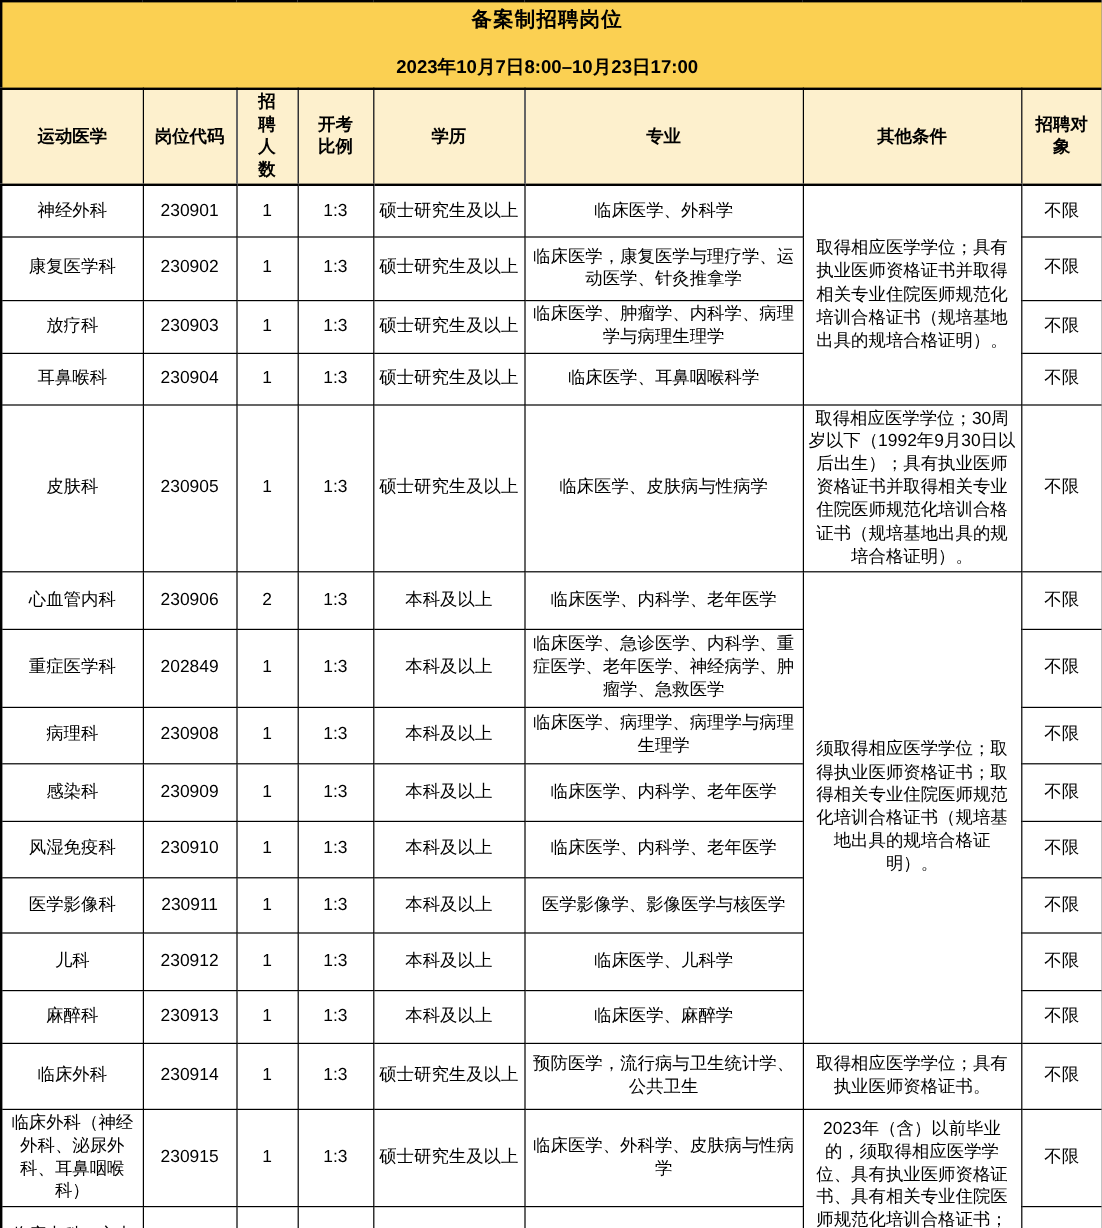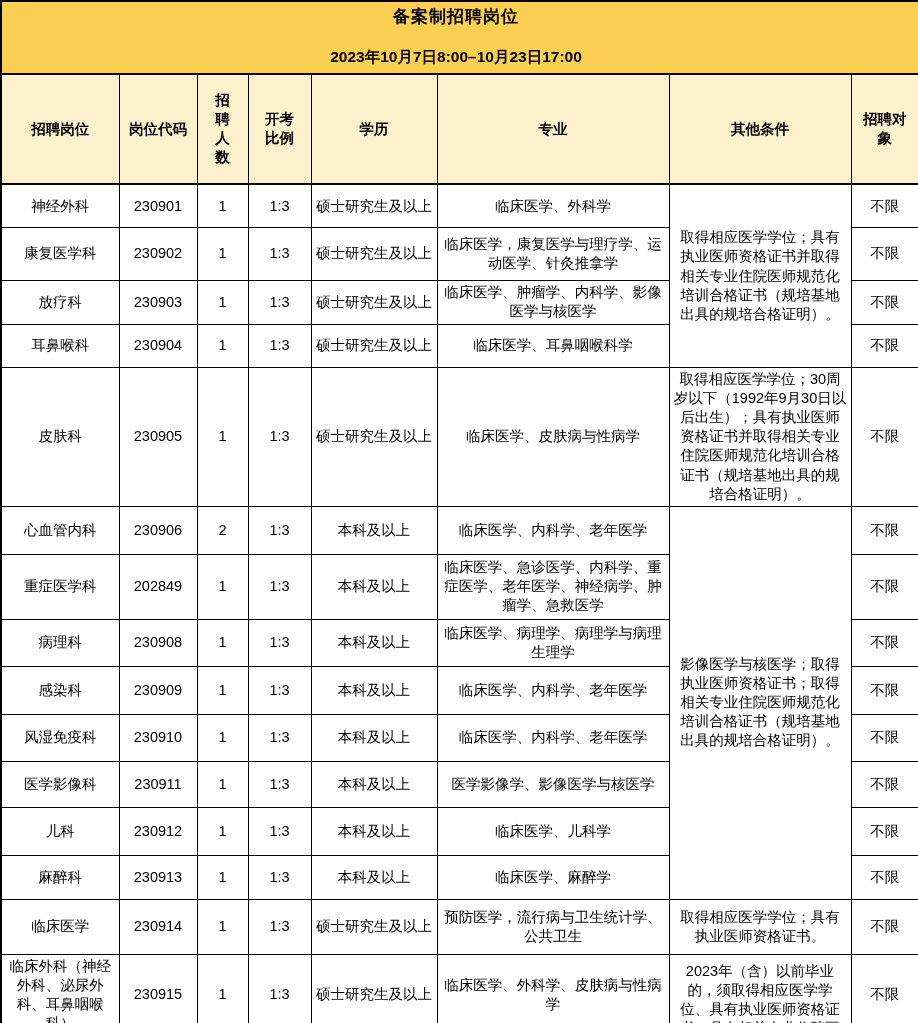--- a/index.html
+++ b/index.html
@@ -32,21 +32,21 @@
     padding: 4px 8px 5px 0;
   }
   .main-title { font-size: 17px; font-weight: bold; letter-spacing: 1px; }
   .sub-title  { font-size: 15.5px; font-weight: bold; margin-top: 19px; }
   tr.head-row th {
     background: #fdf0cd;
     font-weight: bold;
     border-bottom: 2px solid #000;
     height: 52px;
   }
-  tr.head-row th.two-line { padding: 16px 11px; }
+  tr.head-row th.two-line { padding: 1px 11px; }
   td.left { text-align: left; }
   td.cond { text-align: left; }
 </style>
 </head>
 <body>
 
 <div class="page">
 <table class="recruit">
   <colgroup>
     <col style="width:118px">
@@ -59,21 +59,21 @@
         <col style="width:68px">
   </colgroup>
   <thead>
     <tr class="title-row">
       <th colspan="8">
         <div class="main-title">备案制招聘岗位</div>
         <div class="sub-title">2023年10月7日8:00–10月23日17:00</div>
       </th>
     </tr>
     <tr class="head-row">
-      <th>招聘岗位</th>
+      <th>运动医学</th>
       <th>岗位代码</th>
       <th class="two-line">招聘人数</th>
       <th class="two-line">开考比例</th>
       <th>学历</th>
       <th>专业</th>
       <th>其他条件</th>
       <th class="two-line">招聘对象</th>
     </tr>
   </thead>
   <tbody>
@@ -95,21 +95,21 @@
       <td>硕士研究生及以上</td>
       <td class="left">临床医学，康复医学与理疗学、运动医学、针灸推拿学</td>
       <td>不限</td>
     </tr>
     <tr style="height:44px">
       <td>放疗科</td>
       <td>230903</td>
       <td>1</td>
       <td>1:3</td>
       <td>硕士研究生及以上</td>
-      <td class="left">临床医学、肿瘤学、内科学、影像医学与核医学</td>
+      <td class="left">临床医学、肿瘤学、内科学、病理学与病理生理学</td>
       <td>不限</td>
     </tr>
     <tr style="height:43px">
       <td>耳鼻喉科</td>
       <td>230904</td>
       <td>1</td>
       <td>1:3</td>
       <td>硕士研究生及以上</td>
       <td class="left">临床医学、耳鼻咽喉科学</td>
       <td>不限</td>
@@ -124,21 +124,21 @@
       <td class="cond">取得相应医学学位；30周岁以下（1992年9月30日以后出生）；具有执业医师资格证书并取得相关专业住院医师规范化培训合格证书（规培基地出具的规培合格证明）。</td>
       <td>不限</td>
     </tr>
     <tr style="height:48px">
       <td>心血管内科</td>
       <td>230906</td>
       <td>2</td>
       <td>1:3</td>
       <td>本科及以上</td>
       <td class="left">临床医学、内科学、老年医学</td>
-      <td class="cond" rowspan="8">影像医学与核医学；取得执业医师资格证书；取得相关专业住院医师规范化培训合格证书（规培基地出具的规培合格证明）。</td>
+      <td class="cond" rowspan="8">须取得相应医学学位；取得执业医师资格证书；取得相关专业住院医师规范化培训合格证书（规培基地出具的规培合格证明）。</td>
       <td>不限</td>
     </tr>
     <tr style="height:65px">
       <td>重症医学科</td>
       <td>202849</td>
       <td>1</td>
       <td>1:3</td>
       <td>本科及以上</td>
       <td class="left">临床医学、急诊医学、内科学、重症医学、老年医学、神经病学、肿瘤学、急救医学</td>
       <td>不限</td>
@@ -191,21 +191,21 @@
     <tr style="height:44px">
       <td>麻醉科</td>
       <td>230913</td>
       <td>1</td>
       <td>1:3</td>
       <td>本科及以上</td>
       <td class="left">临床医学、麻醉学</td>
       <td>不限</td>
     </tr>
     <tr style="height:55px">
-      <td>临床医学</td>
+      <td>临床外科</td>
       <td>230914</td>
       <td>1</td>
       <td>1:3</td>
       <td>硕士研究生及以上</td>
       <td class="left">预防医学，流行病与卫生统计学、公共卫生</td>
       <td class="cond">取得相应医学学位；具有执业医师资格证书。</td>
       <td>不限</td>
     </tr>
     <tr style="height:75px">
       <td>临床外科（神经外科、泌尿外科、耳鼻咽喉科）</td>

